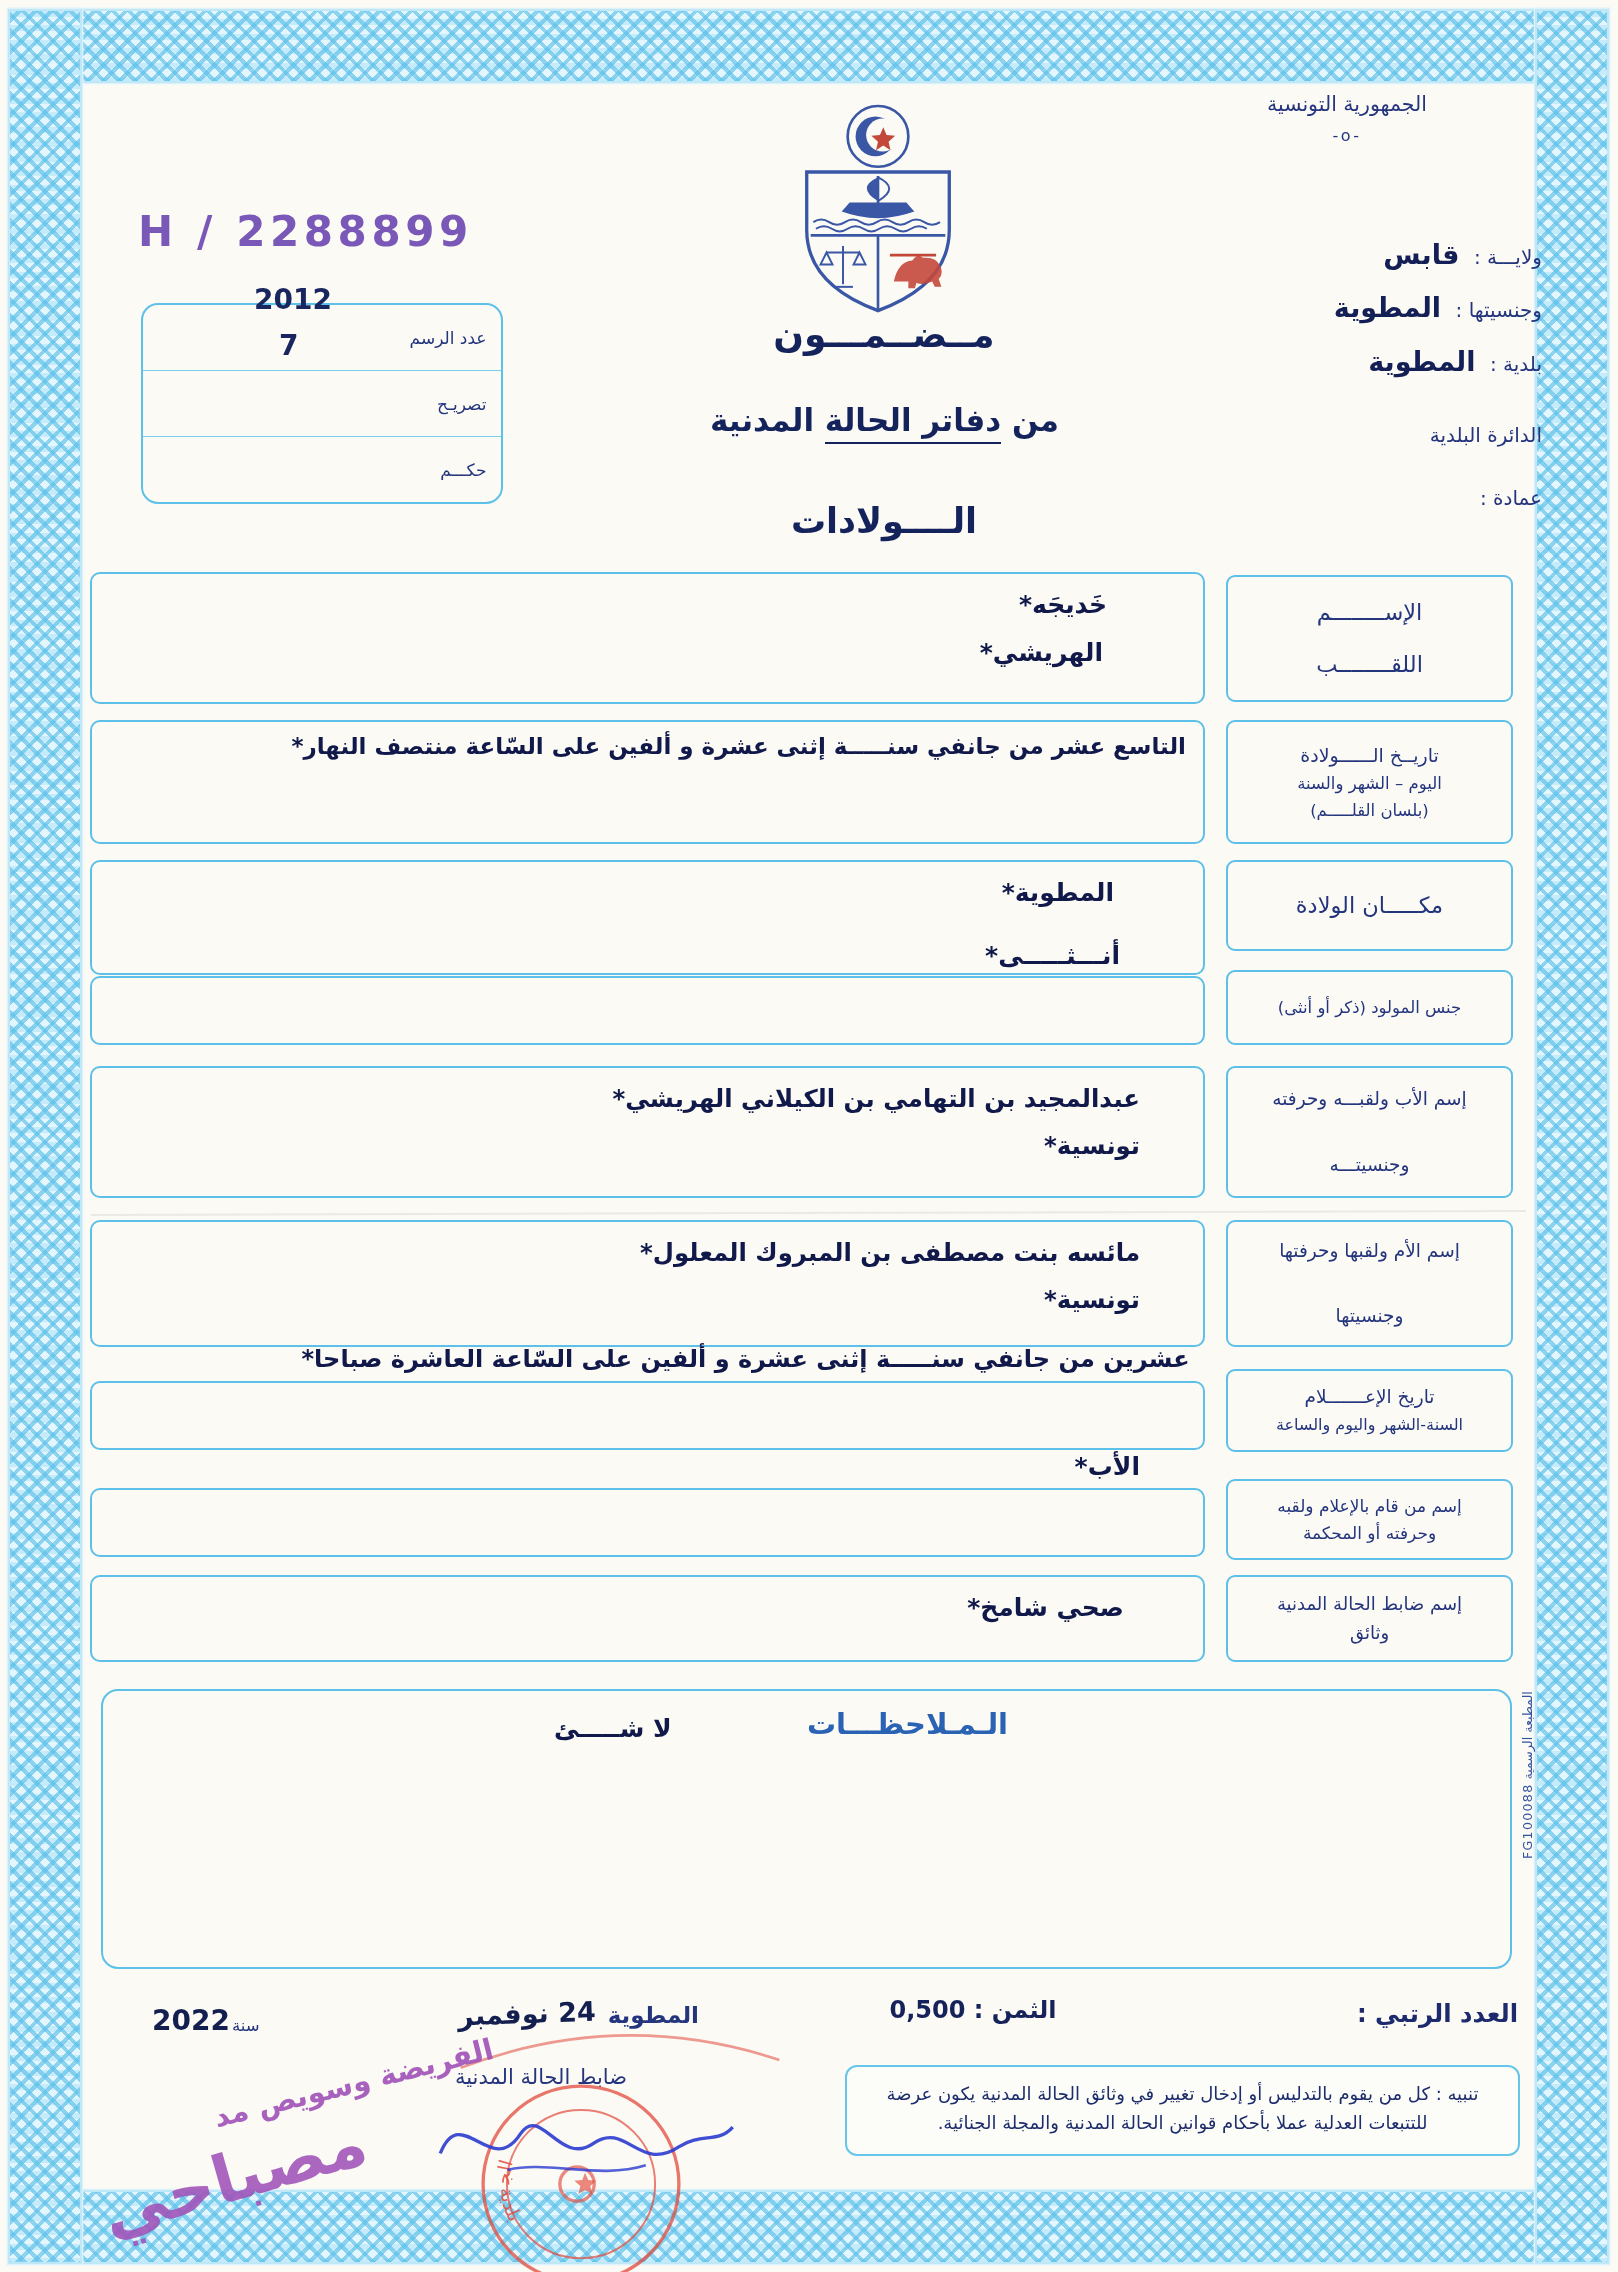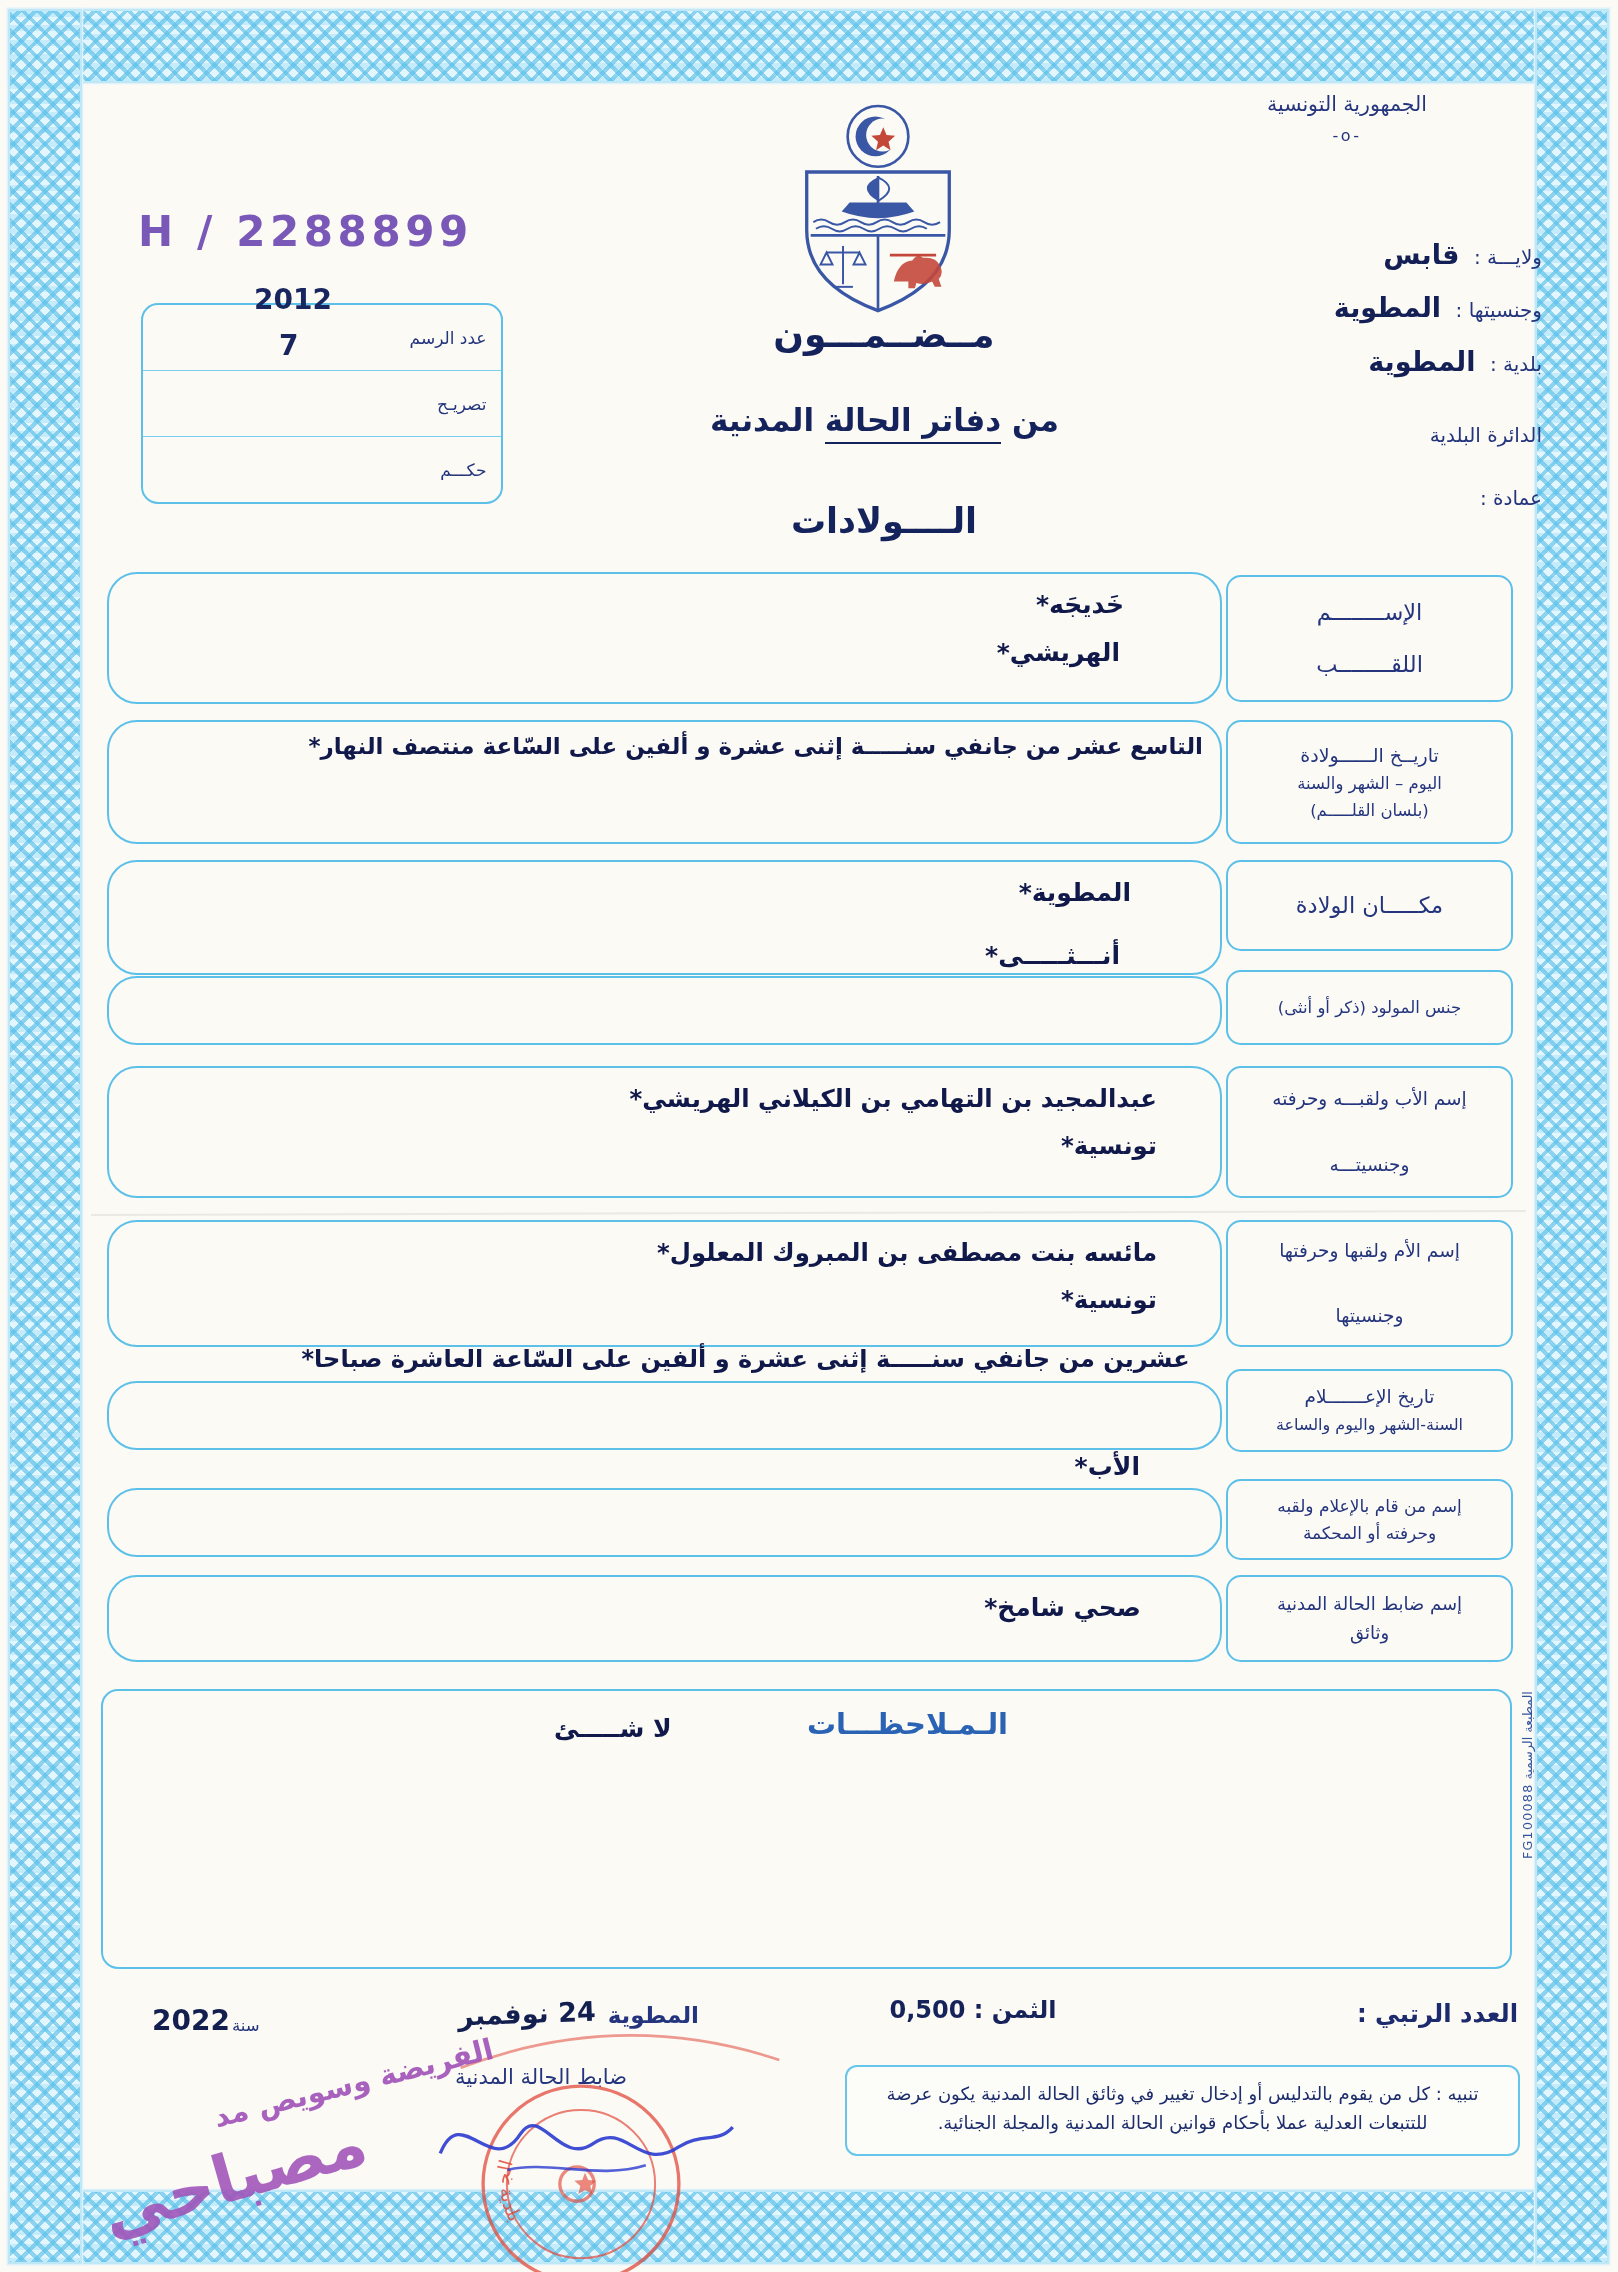--- a/index.html
+++ b/index.html
@@ -42,24 +42,24 @@
   .admin-label{color:#24357d;font-size:20px;white-space:nowrap;}
   .admin-value{color:#131f55;font-size:27px;font-weight:bold;white-space:nowrap;}
 
   
   .title1{position:absolute;left:654px;top:314px;width:462px;text-align:center;color:#15235c;font-size:36px;font-weight:bold;}
   .title2{position:absolute;left:621px;top:402px;width:529px;text-align:center;color:#15235c;font-size:31px;font-weight:bold;}
   .title2 .u{border-bottom:2.6px solid #15235c;padding-bottom:4px;}
   .title3{position:absolute;left:654px;top:501px;width:462px;text-align:center;color:#15235c;font-size:35px;font-weight:bold;}
 
   
-  .vb{position:absolute;left:108px;width:1115px;border:2px solid #5cc0e9;border-radius:30px;box-sizing:border-box;padding-top:6.6px;}
+  .vb{position:absolute;left:91px;width:1115px;border:2px solid #5cc0e9;border-radius:10px;box-sizing:border-box;padding-top:6.6px;}
   .vl{font-weight:bold;color:#10194a;font-size:25px;text-align:right;line-height:1.95;}
   .vf{position:absolute;left:102px;width:1115px;text-align:right;font-weight:bold;color:#10194a;font-size:25px;box-sizing:border-box;}
-  .lb{position:absolute;left:1227px;width:287px;border:2px solid #5cc0e9;border-radius:15px;display:flex;flex-direction:column;align-items:center;justify-content:center;gap:5.3px;color:#24357d;text-align:center;box-sizing:border-box;}
+  .lb{position:absolute;left:1227px;width:287px;border:2px solid #5cc0e9;border-radius:9px;display:flex;flex-direction:column;align-items:center;justify-content:center;gap:5.3px;color:#24357d;text-align:center;box-sizing:border-box;}
   .ll{font-size:18.5px;line-height:1.3;}
 
   
   .obs{position:absolute;left:102px;top:1689px;width:1411px;height:280px;border:2px solid #5cc0e9;border-radius:17px;box-sizing:border-box;}
   .obs-title{position:absolute;left:770px;top:1707px;width:277px;text-align:center;color:#2a62b4;font-size:29px;font-weight:bold;}
   .obs-value{position:absolute;left:555px;top:1714px;font-size:25px;font-weight:bold;color:#10194a;}
 
   
   .ordinal{position:absolute;left:1321px;top:1999px;width:198px;text-align:right;color:#1d2b6e;font-size:24.4px;font-weight:bold;}
   .price{position:absolute;left:865px;top:1996px;width:218px;text-align:center;color:#16225a;font-size:24px;font-weight:bold;}

